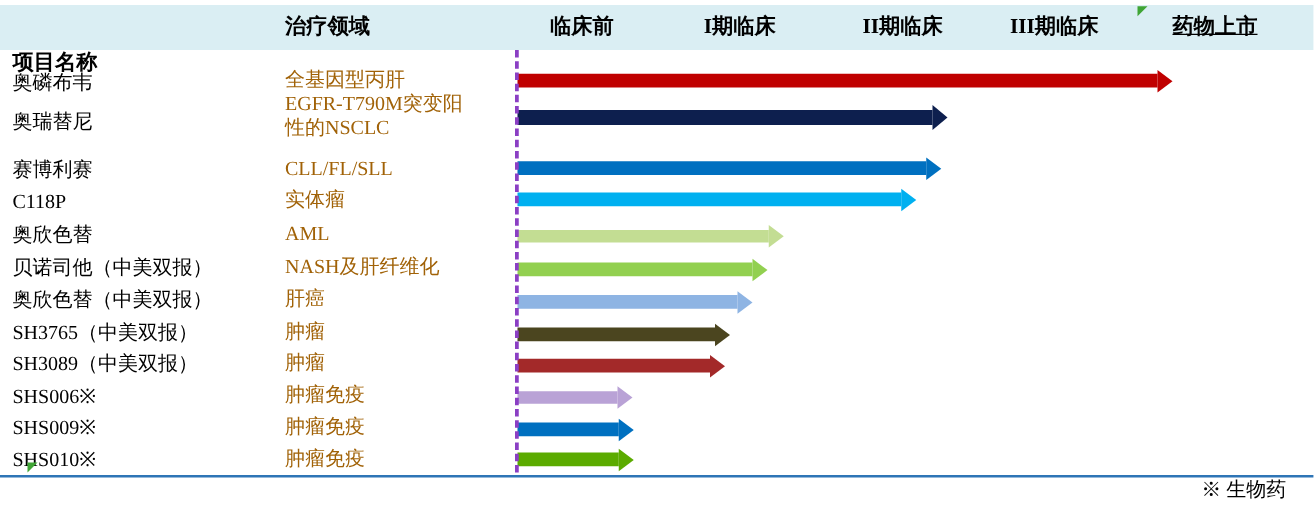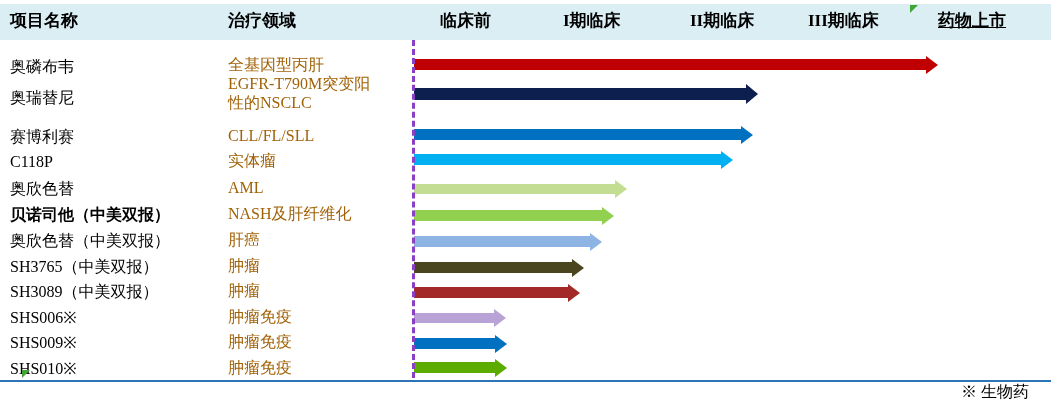--- a/index.html
+++ b/index.html
@@ -100,21 +100,21 @@
   }
 </style>
 </head>
 <body>
 
 <div id="page">
 
   <div id="header-band"></div>
 
   <div id="header-labels">
-      <div class="hdr" style="left: 10px;">项目名称</div>
+      <div class="hdr" style="left: 10px; margin-top: 29px;">项目名称</div>
       <div class="hdr" style="left: 228px;">治疗领域</div>
       <div class="hdr" style="left: 440px;">临床前</div>
       <div class="hdr" style="left: 563px;">I期临床</div>
       <div class="hdr" style="left: 690px;">II期临床</div>
       <div class="hdr" style="left: 808px;">III期临床</div>
       <div class="hdr" style="left: 938px; text-decoration: underline;">药物上市</div>
     </div>
 
   <div class="tri-artifact" style="left:910px;top:5px;"></div>
 
@@ -145,21 +145,21 @@
       <div class="bar-row" style="top: 154px; height: 11px; width: 319px;">
         <div class="bar-body" style="width: 307px; background: rgb(0, 176, 240);"></div>
         <div class="bar-head" style="left: 307px; border-left: 12px solid rgb(0, 176, 240); border-top-width: 9.5px; border-bottom-width: 9.5px;"></div>
       </div>
       <div class="proj" style="top: 180px;">奥欣色替</div>
       <div class="area" style="top: 178px;">AML</div>
       <div class="bar-row" style="top: 184px; height: 10px; width: 213px;">
         <div class="bar-body" style="width: 201px; background: rgb(195, 221, 147);"></div>
         <div class="bar-head" style="left: 201px; border-left: 12px solid rgb(195, 221, 147); border-top-width: 9px; border-bottom-width: 9px;"></div>
       </div>
-      <div class="proj" style="top: 206px; font-weight: bold;">贝诺司他（中美双报）</div>
+      <div class="proj" style="top: 206px;">贝诺司他（中美双报）</div>
       <div class="area" style="top: 204px;">NASH及肝纤维化</div>
       <div class="bar-row" style="top: 210px; height: 11px; width: 200px;">
         <div class="bar-body" style="width: 188px; background: rgb(146, 208, 80);"></div>
         <div class="bar-head" style="left: 188px; border-left: 12px solid rgb(146, 208, 80); border-top-width: 9.5px; border-bottom-width: 9.5px;"></div>
       </div>
       <div class="proj" style="top: 232px;">奥欣色替（中美双报）</div>
       <div class="area" style="top: 230px;">肝癌</div>
       <div class="bar-row" style="top: 236px; height: 11px; width: 188px;">
         <div class="bar-body" style="width: 176px; background: rgb(142, 180, 227);"></div>
         <div class="bar-head" style="left: 176px; border-left: 12px solid rgb(142, 180, 227); border-top-width: 9.5px; border-bottom-width: 9.5px;"></div>

